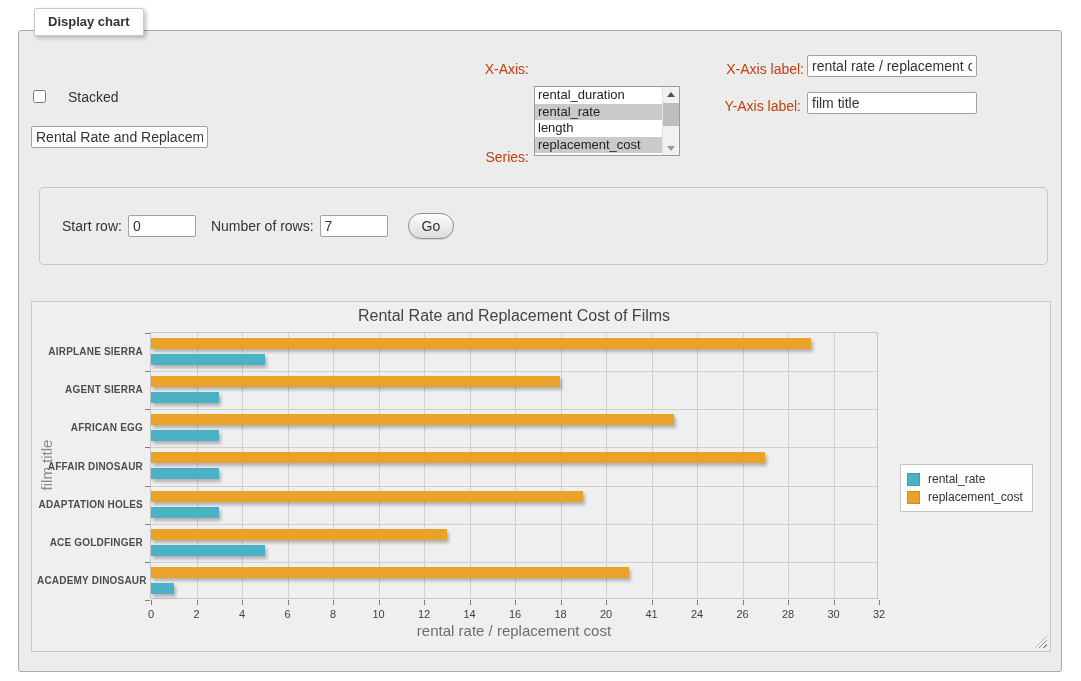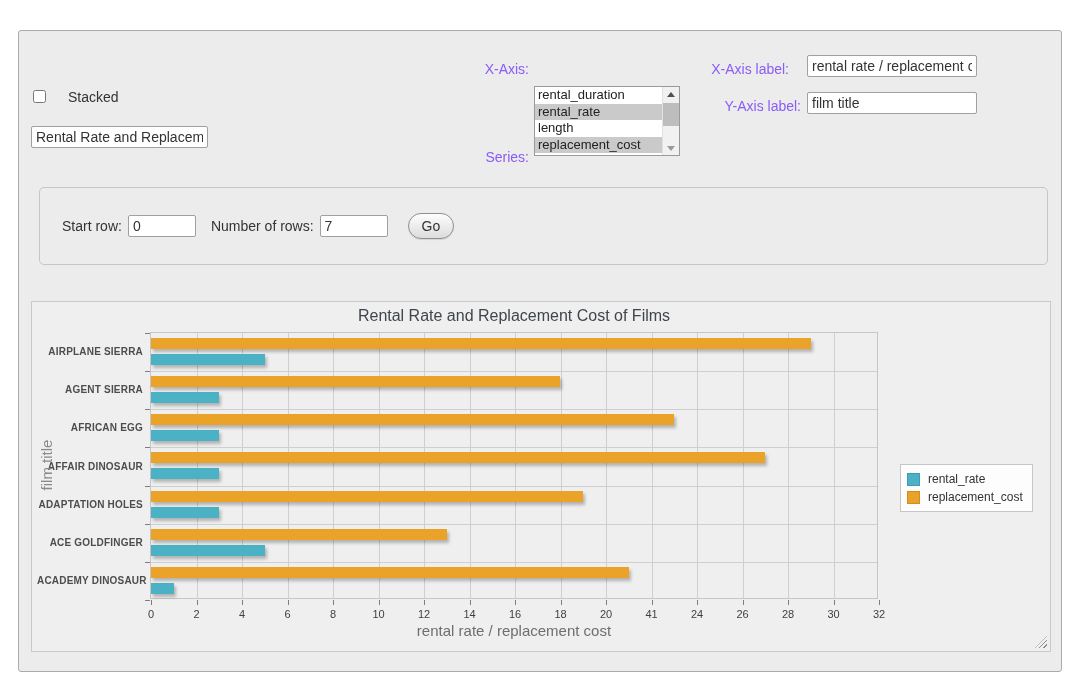--- a/index.html
+++ b/index.html
@@ -24,24 +24,24 @@
   
   .radio-row { position:absolute; left:10px; top:24px; display:flex; align-items:center; gap:9px; font-size:14px; color:#333; }
   .radio-row label { display:flex; align-items:center; gap:4px; }
   .chk-row { position:absolute; left:10px; top:56px; display:flex; align-items:center; gap:19px; font-size:14px; color:#333; }
   input[type=text] {
     border:1px solid #a0a0a0; border-radius:2px; background:#fff;
     font-size:14px; color:#333; padding:2px 4px; height:22px;
   }
   .title-input { position:absolute; left:12px; top:95px; width:177px; }
 
-  .fld-label { position:absolute; font-size:14px; color:#8b5cf6; text-align:right; }
+  .fld-label { position:absolute; font-size:14px; color:#c2410c; text-align:right; }
   .lbl-xaxis  { left:440px; top:30px; width:70px; }
   .lbl-series { left:440px; top:118px; width:70px; }
-  .lbl-xlabel { left:664px; top:30px; width:106px;text-align:right; }
+  .lbl-xlabel { left:679px; top:30px; width:106px;text-align:right; }
   .lbl-ylabel { left:676px; top:67px; width:106px; }
 
   .select-wrap { position:absolute; left:515px; top:24px; width:150px; height:25px; }
   .select-wrap select {
     width:100%; height:100%; border:1px solid #9a9a9a; border-radius:2px;
     background:#fff; font-size:14px; color:#333; padding:0 18px 0 4px;
     -webkit-appearance:none; appearance:none;
   }
   .select-arrow { position:absolute; right:6px; top:8px; width:0; height:0; pointer-events:none;
     border-left:4px solid transparent; border-right:4px solid transparent; border-top:5px solid #444; }
@@ -114,20 +114,21 @@
     position:absolute; right:3px; bottom:3px; width:12px; height:12px; cursor:se-resize;
     background:repeating-linear-gradient(-45deg, transparent 0 2px, #8f8f8f 2px 3px);
     clip-path:polygon(100% 0, 100% 100%, 0 100%);
   }
 </style>
 </head>
 <body>
 
 <div class="page">
   <div class="panel">
+    <div class="panel-legend">Display chart</div>
 
 
     <div class="chk-row">
       <input type="checkbox" style="">
       <span>Stacked</span>
     </div>
 
     <input type="text" class="title-input" value="Rental Rate and Replacement Cost of Films" style="">
 
     <div class="fld-label lbl-xaxis">X-Axis:</div>

